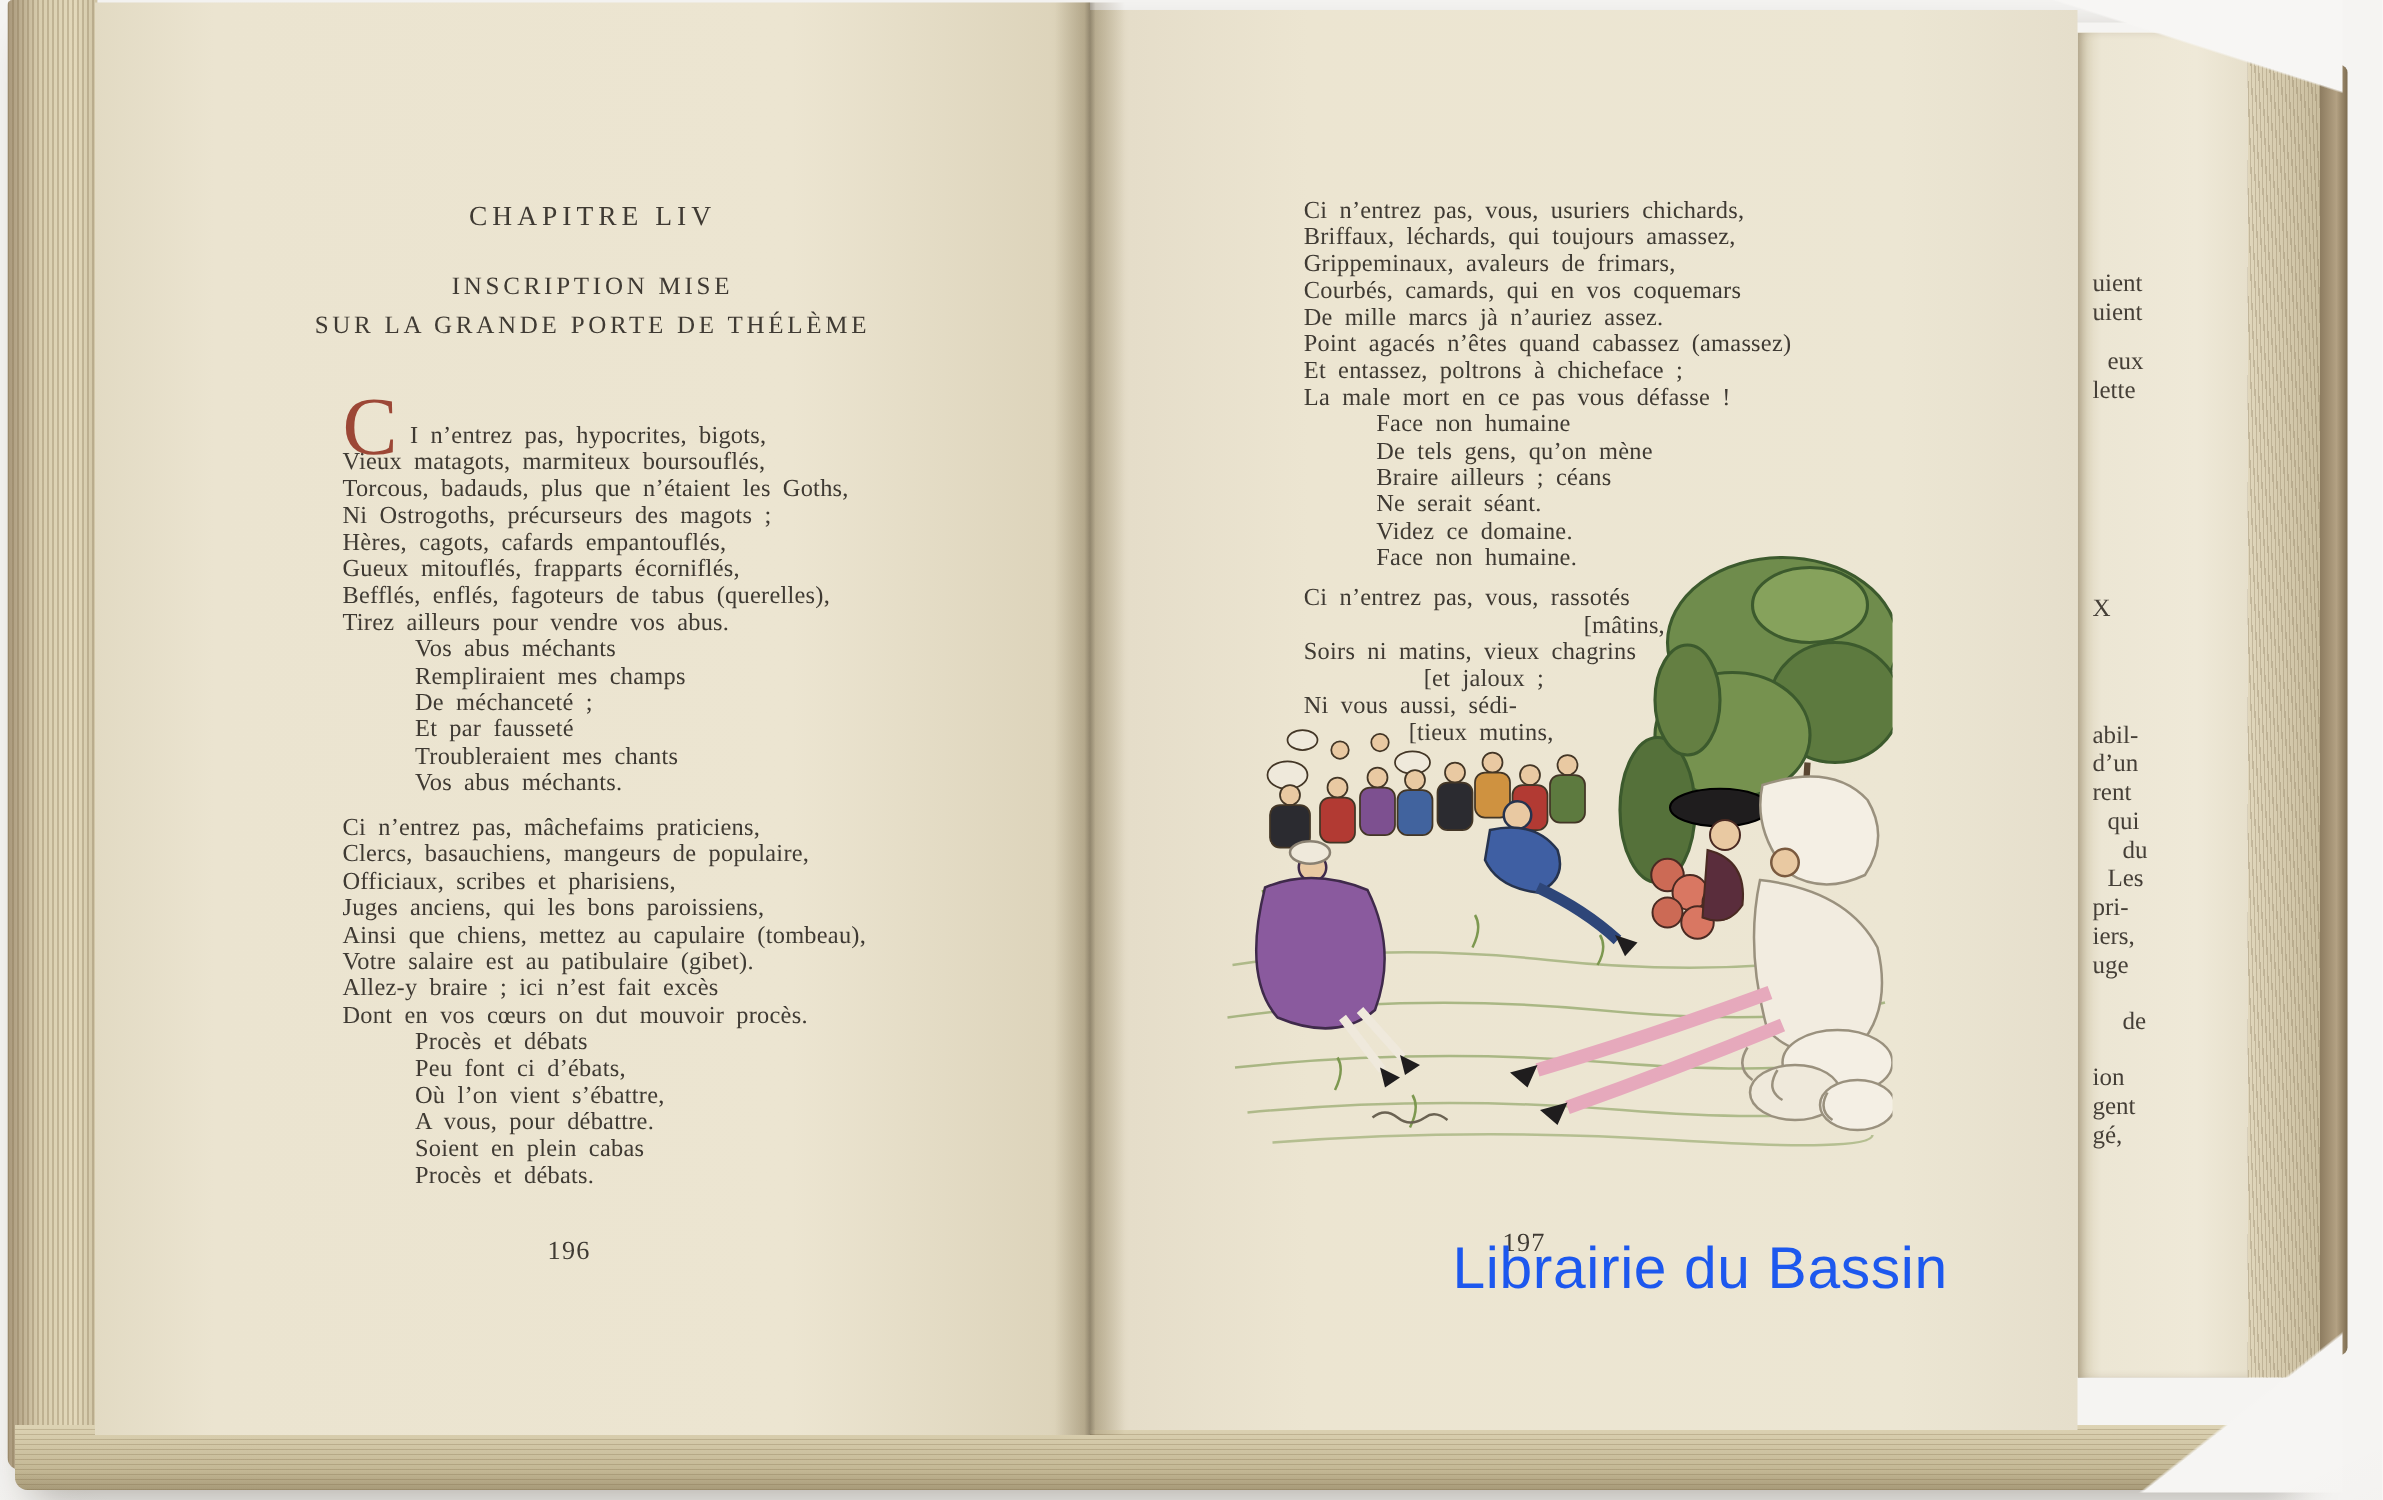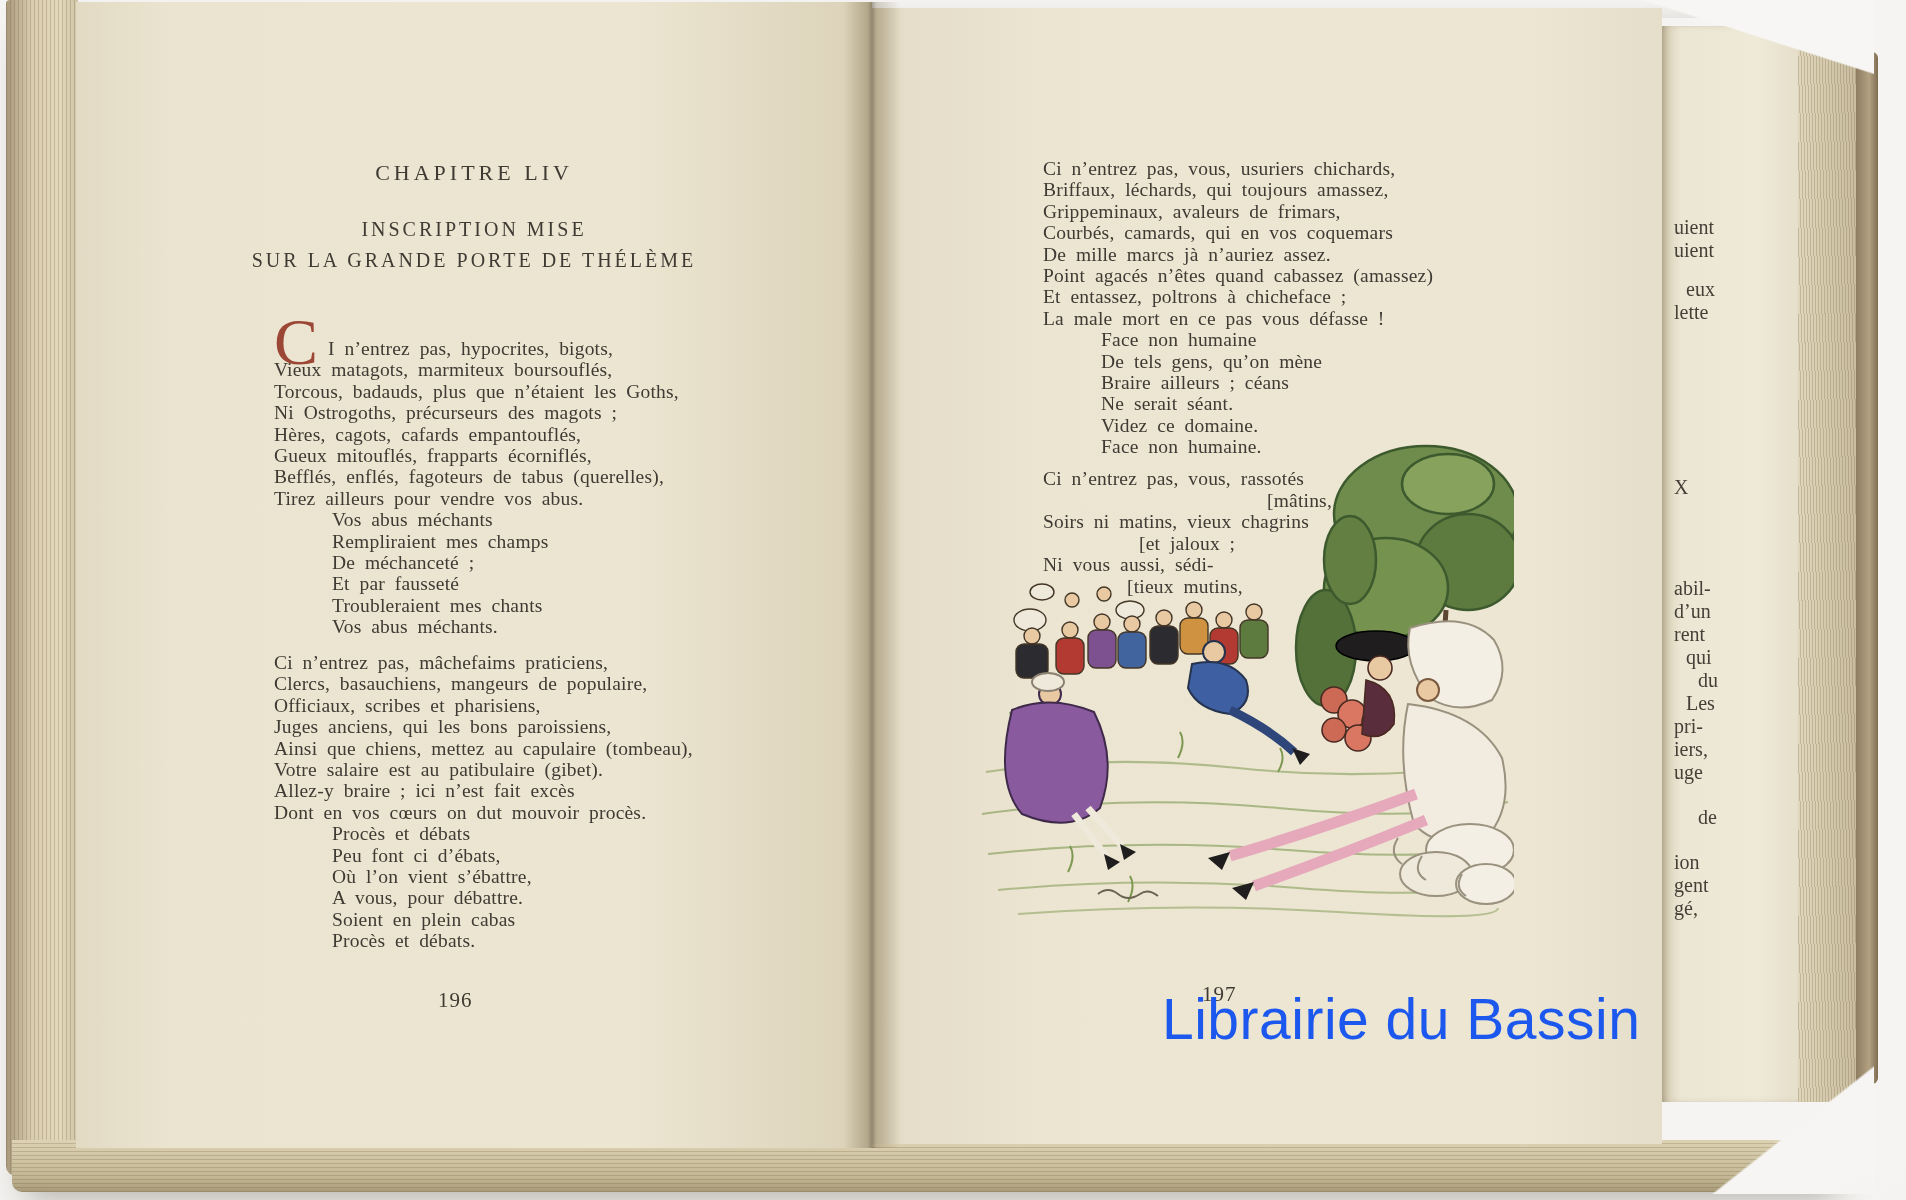--- a/index.html
+++ b/index.html
@@ -59,21 +59,21 @@
   .fragments{position:absolute;left:1662px;top:26px;width:128px;padding-top:190px;
          font-size:20px;line-height:23px;color:#453f37;}
   .frag{padding-left:6px;white-space:nowrap;}
   .frag.g1{margin-top:16px;} .frag.g2{margin-top:22px;}
   .frag.gx{margin-top:152px;} .frag.g4{margin-top:78px;}
   .frag.pl1{padding-left:18px;} .frag.pl2{padding-left:30px;}
   
   .plate{position:absolute;left:972px;top:442px;width:536px;height:486px;}
   
   .watermark{position:absolute;left:1162px;top:986px;font-family:"Liberation Sans",sans-serif;
-         font-size:57px;letter-spacing:.5px;z-index:30;}
+         font-size:47px;letter-spacing:.5px;z-index:30;}
 </style>
 </head>
 <body>
 
 <div class="photo">
   <div class="book">
     <div class="book-shadow"></div>
     <div class="edge-left"></div>
     <div class="book-bottom"></div>
 

